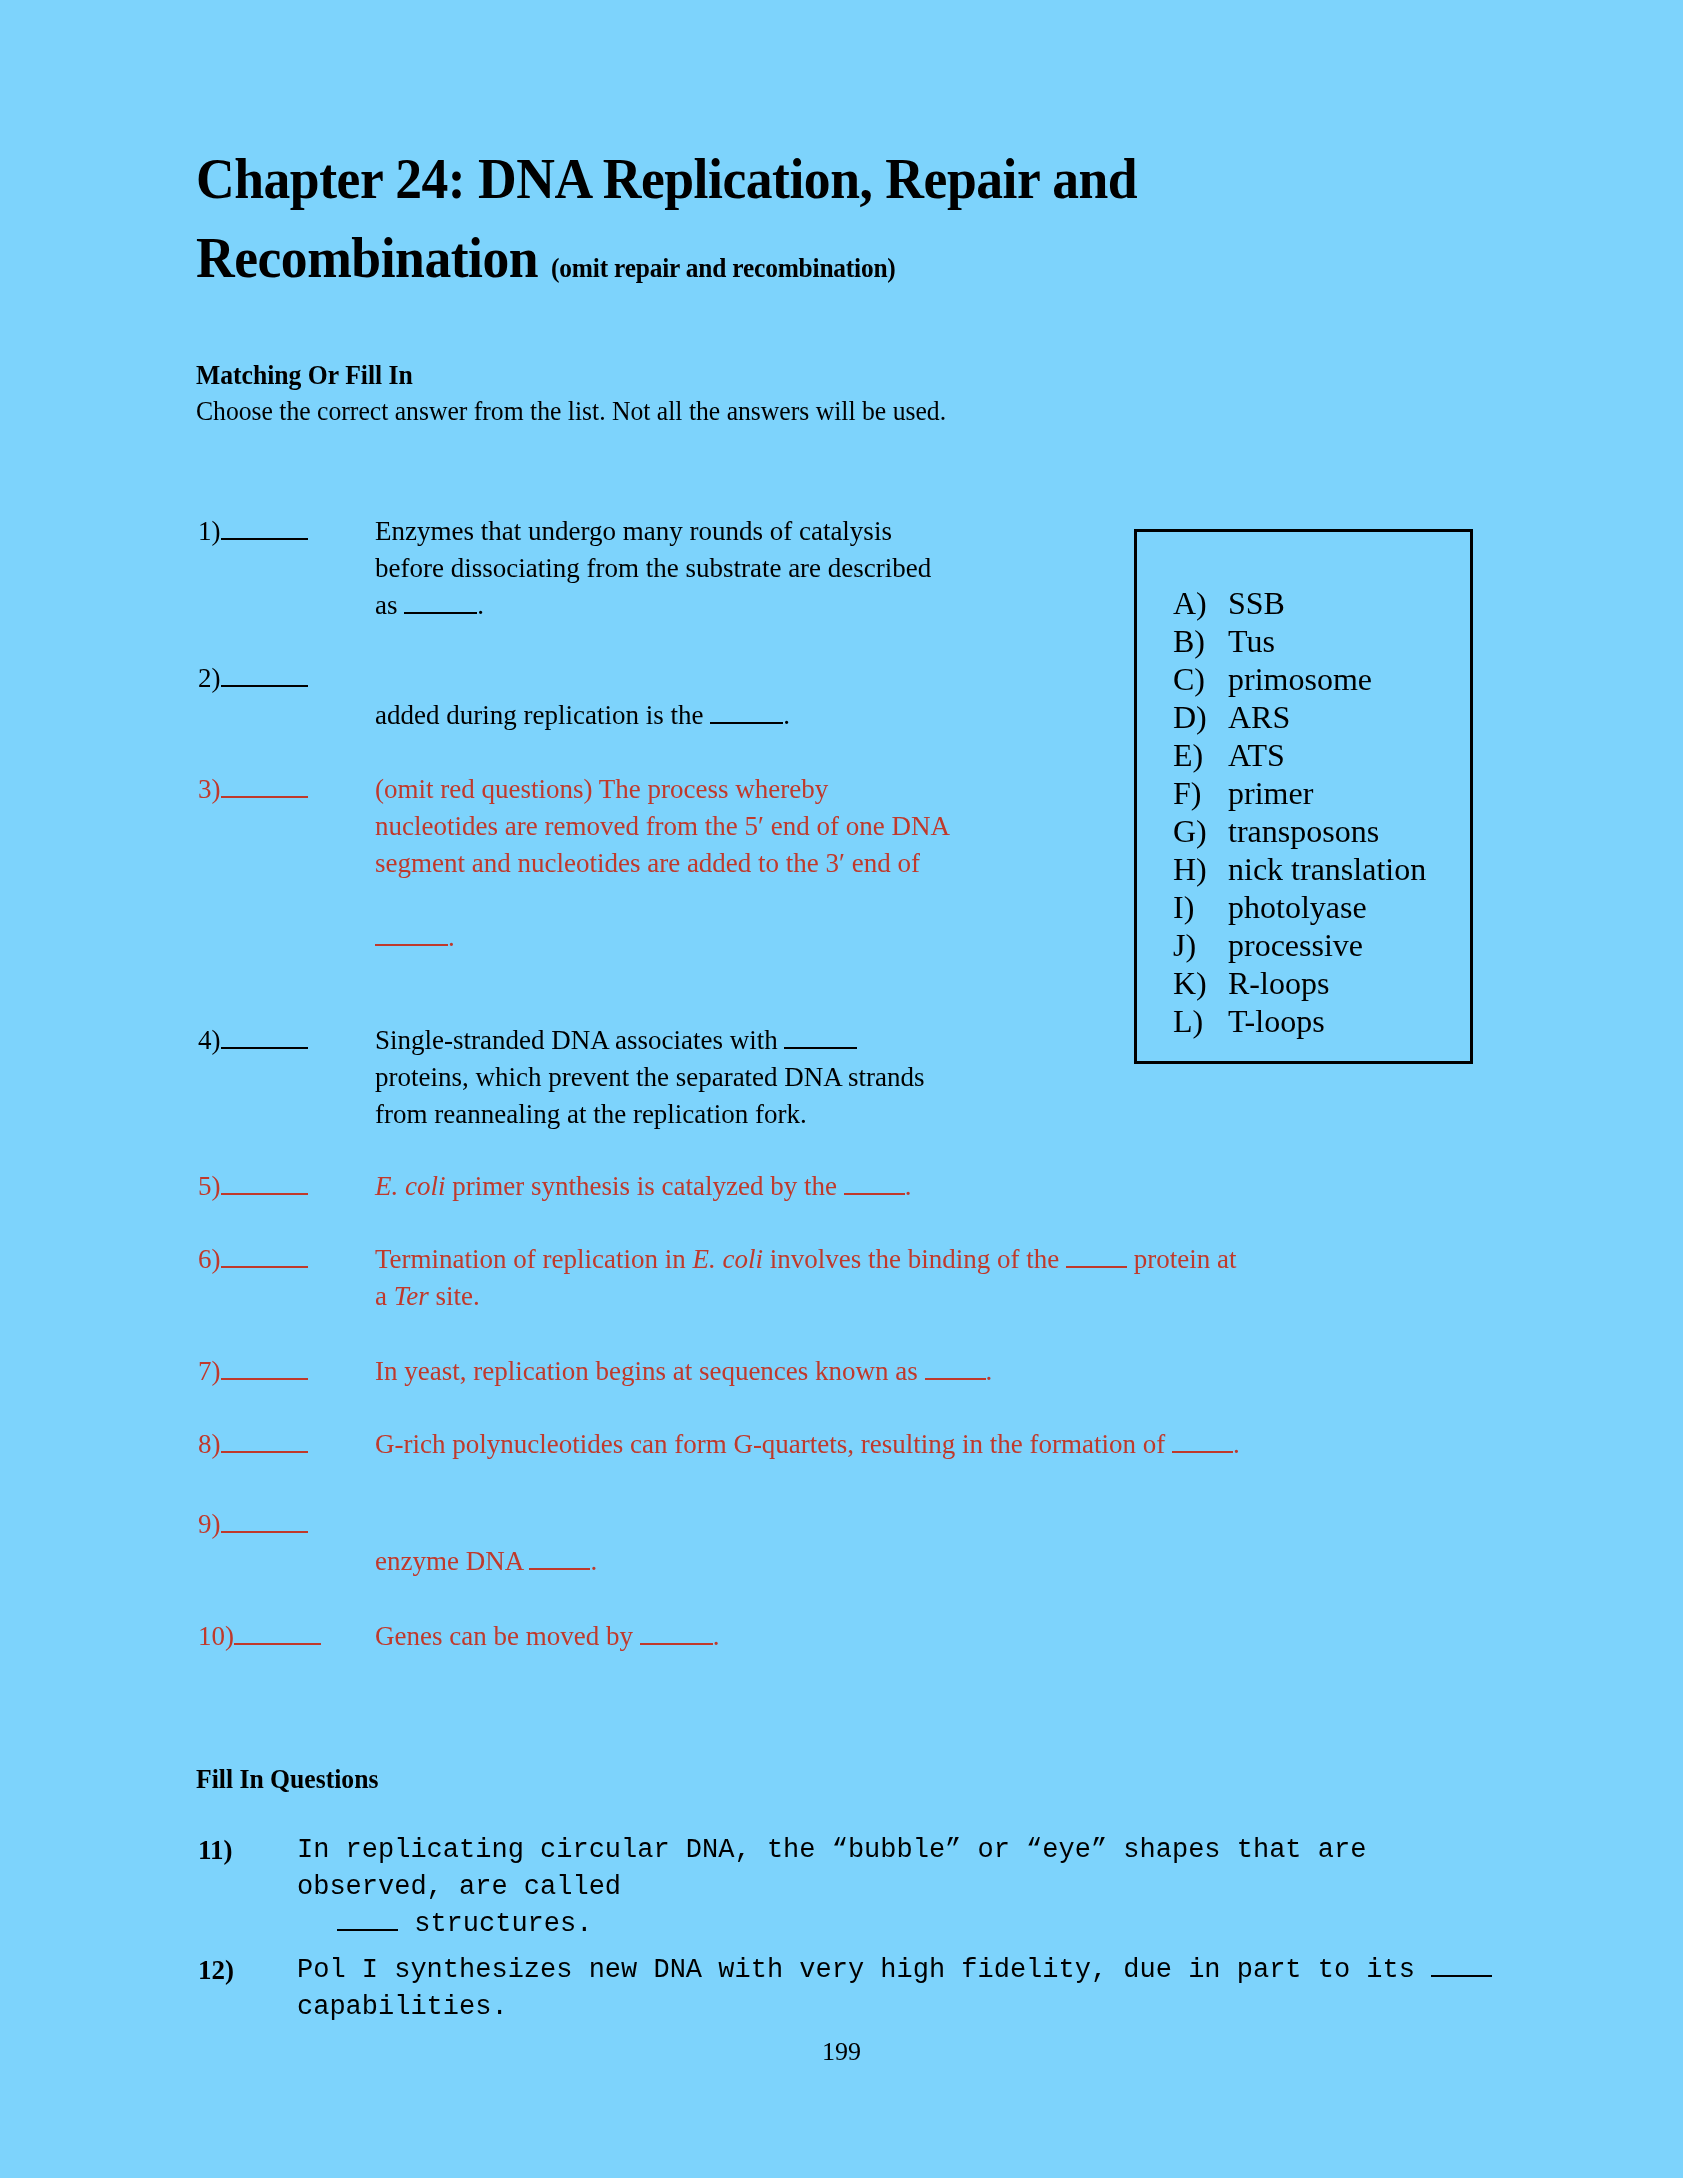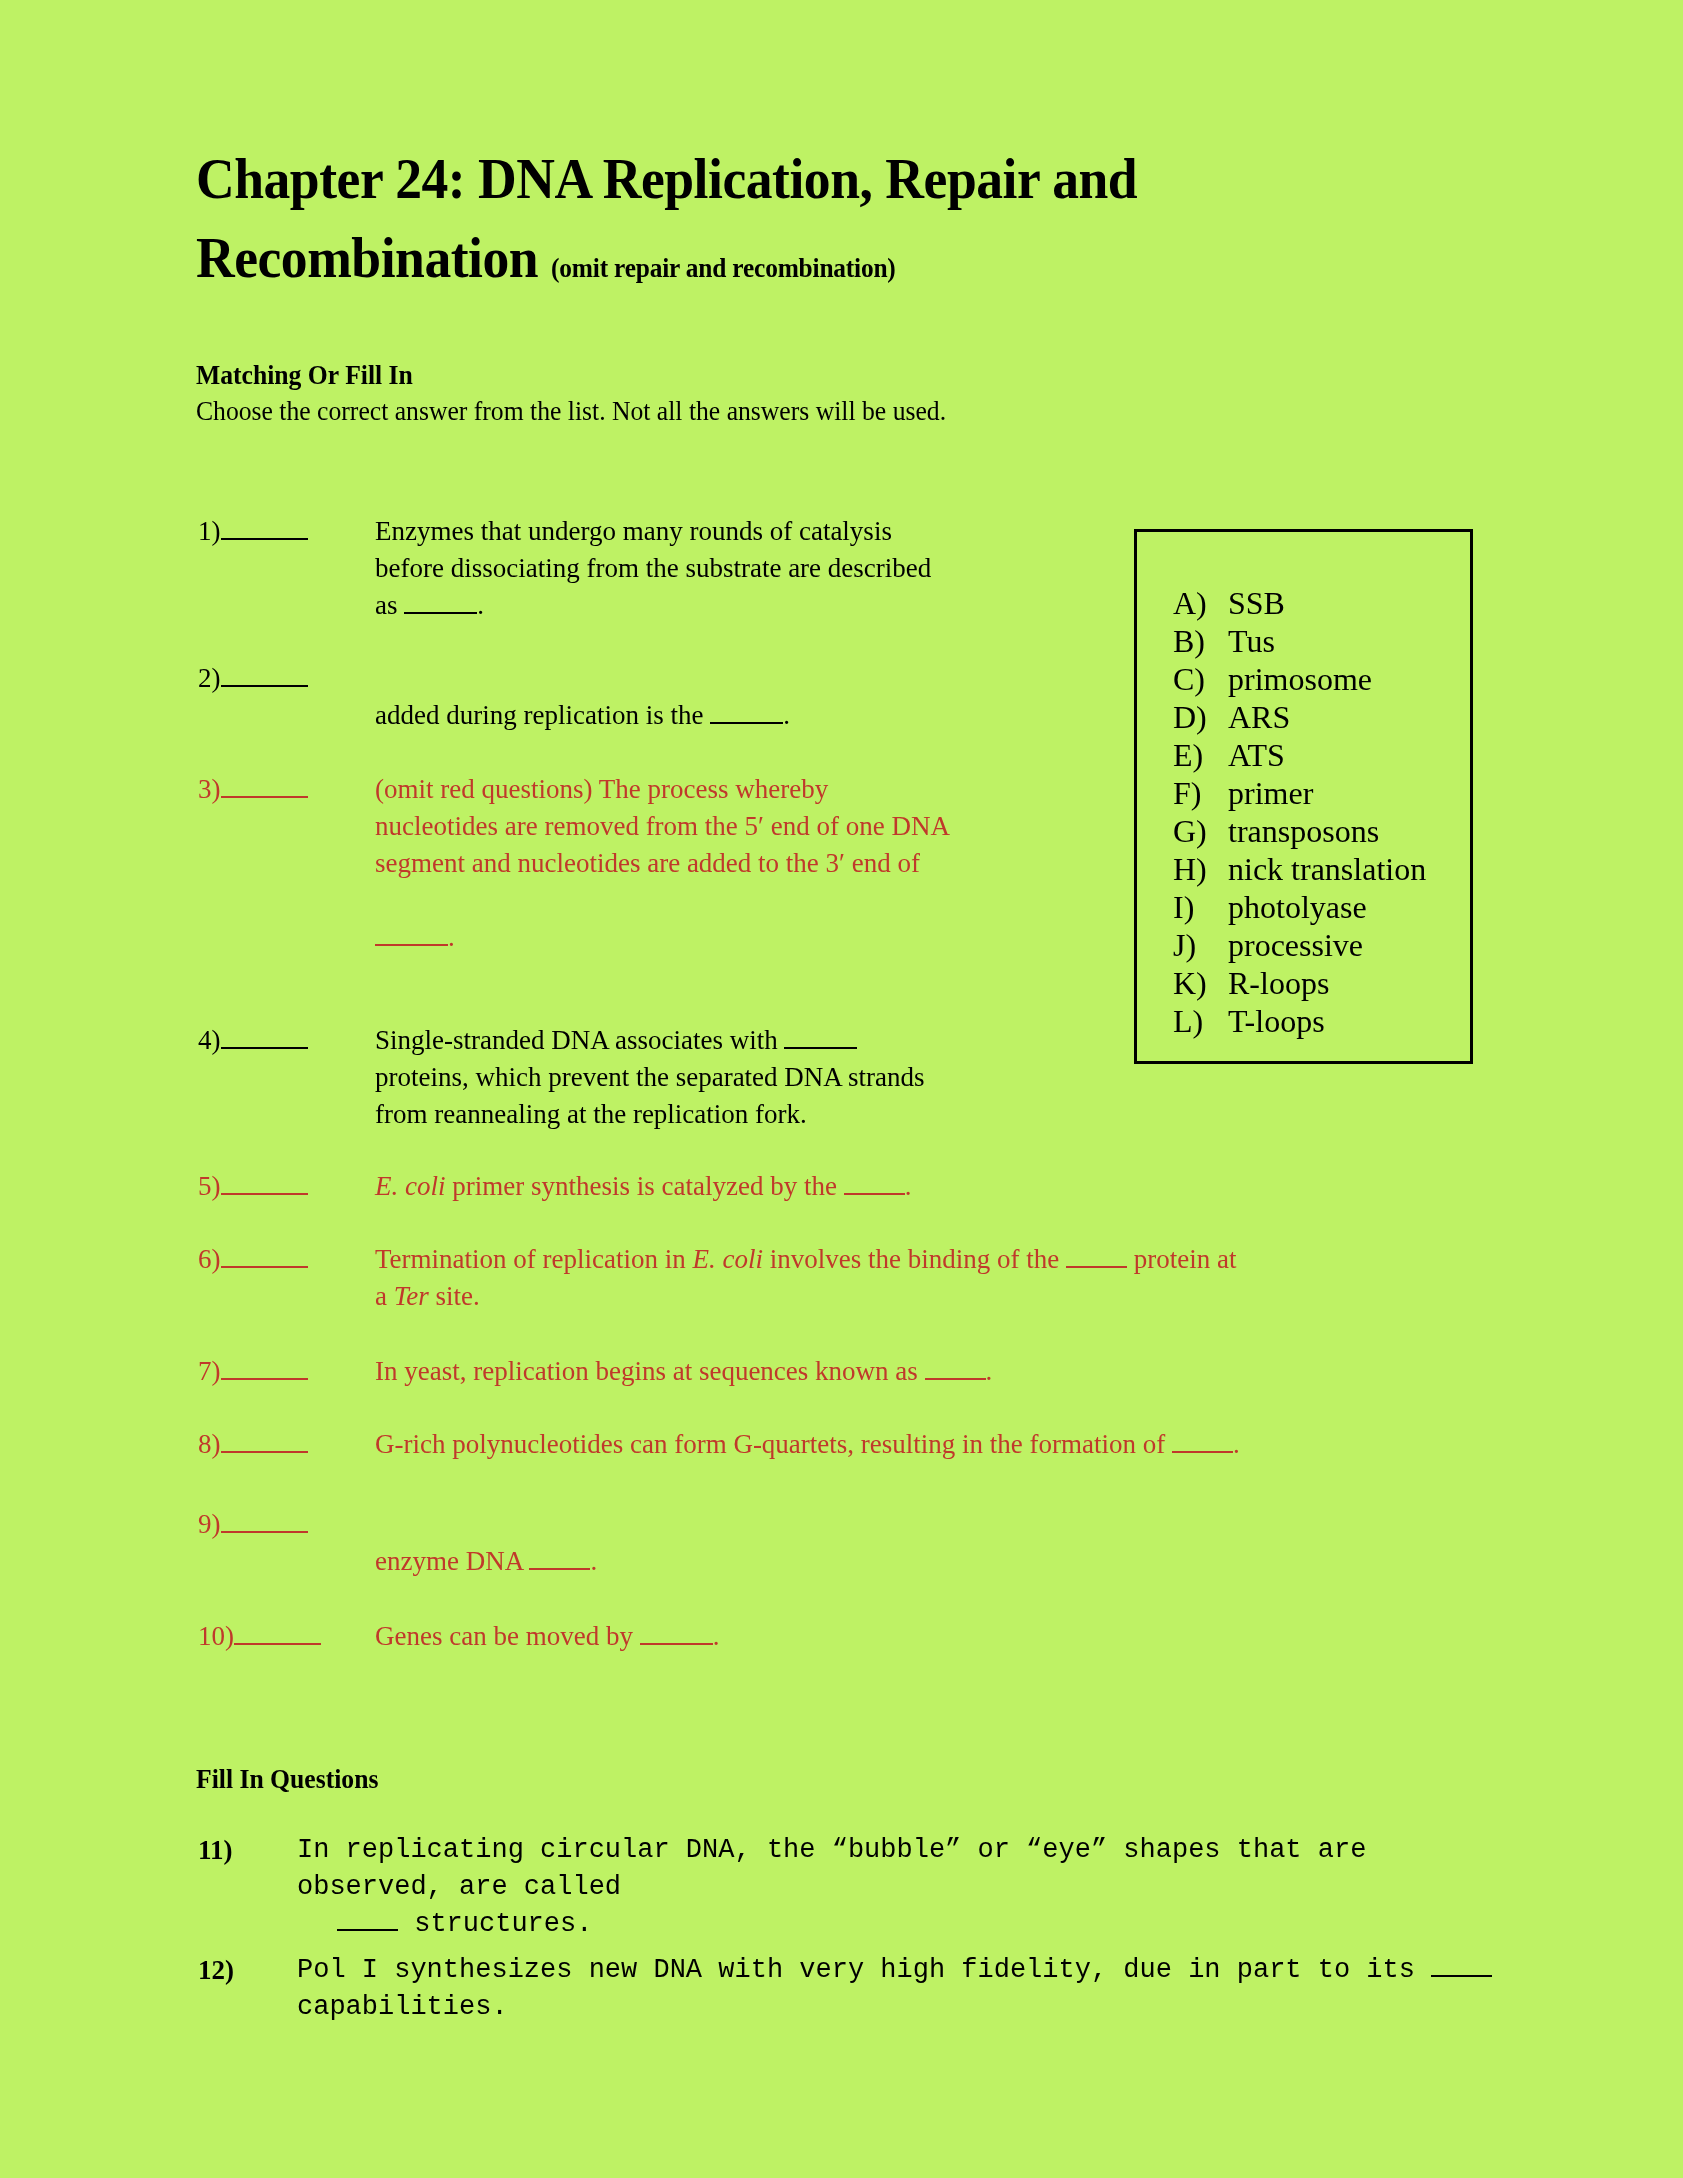--- a/index.html
+++ b/index.html
@@ -14,21 +14,21 @@
     color: #000000;
     position: relative;
     overflow: hidden;
   }
 
   .page {
     position: absolute;
     left: 0; top: 0;
     width: 1683px;
     height: 2178px;
-    background: #bef264;
+    background: #7dd3fc;
   }
 
   
   .doc-title {
     position: absolute;
     left: 196px;
     top: 139px;
     width: 1307px;
     font-weight: bold;
     font-size: 57px;
@@ -264,15 +264,16 @@
     </span>
   </div>
 
   <div class="fq" style="left:198px; top:1952px; width:1386px;">
     <span class="num">12)</span>
     <span class="body">
       <span>Pol I synthesizes new DNA with very high fidelity, due in part to its </span><span class="blankline bl-s"></span><span> capabilities.</span>
     </span>
   </div>
 
+  <div id="page-number">199</div>
 
 </div>
 
 
 </body></html>

